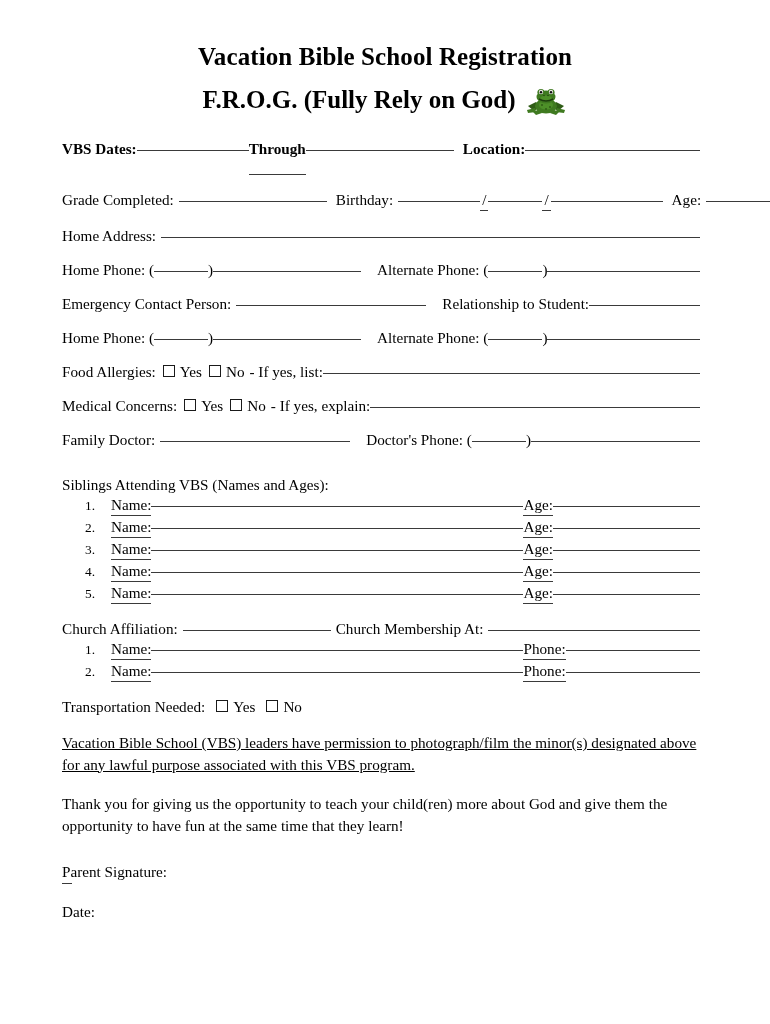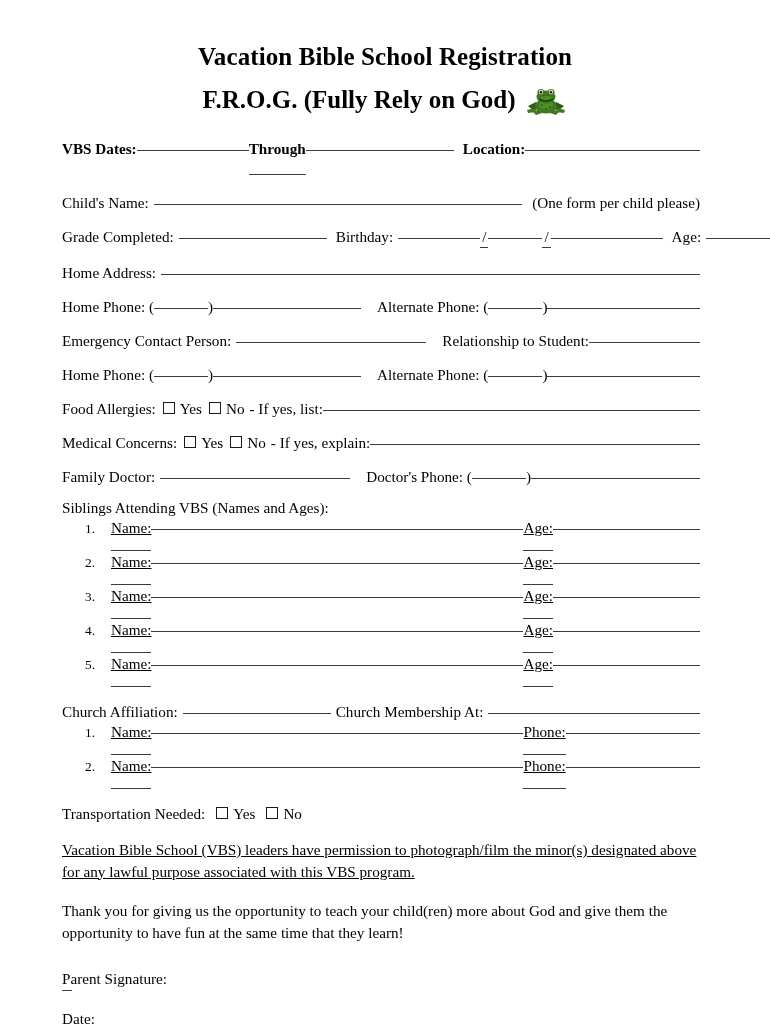--- a/index.html
+++ b/index.html
@@ -125,37 +125,36 @@
     height: 10px;
     border: 1.3px solid #1a1a1a;
     margin: 0 5px 0 2px;
     position: relative;
     top: 0px;
     background: #fff;
     flex: 0 0 auto;
   }
 
   
-  .list-head { margin-top: 13px; }
+  .list-head { margin-top: 27px; }
   .list-item {
     display: flex;
     align-items: baseline;
     padding-left: 23px;
     margin-top: 2px;
     white-space: nowrap;
   }
   .list-num {
     flex: 0 0 26px;
     font-size: 13.4px;
   }
   .item-lbl {
     flex: 0 0 auto;
     border-bottom: 1.3px solid #3a3a3a;
-    padding-bottom: 13px;
-    text-decoration: underline;
+    padding-bottom: 1px;
   }
   .item-fill {
     border-bottom: 1.3px solid #3a3a3a;
     position: relative;
     top: -3px;
     height: 0;
   }
   .item-fill.to-age { flex: 0 0 372px; }
   .item-fill.rest   { flex: 1 1 auto; }
 
@@ -222,26 +221,20 @@
     <div class="row">
       <span class="lbl bold">VBS Dates:</span>
       <span class="fill w-md"></span>
       <span class="u-text bold">Through</span>
       <span class="fill w-lg"></span>
       <span class="spacer-sm"></span>
       <span class="lbl bold">Location:</span>
       <span class="fill"></span>
     </div>
 
-    <div class="row gap-lg">
-      <span class="lbl">Child's Name:</span>
-      <span class="spacer-xs"></span>
-      <span class="fill"></span>
-      <span class="note">(One form per child please)</span>
-    </div>
 
     <div class="row gap">
       <span class="lbl">Grade Completed:</span>
       <span class="spacer-xs"></span>
       <span class="fill w-lg"></span>
       <span class="spacer-sm"></span>
       <span class="lbl">Birthday:</span>
       <span class="spacer-xs"></span>
       <span class="fill w-sm"></span>
       <span class="slash">/</span>

